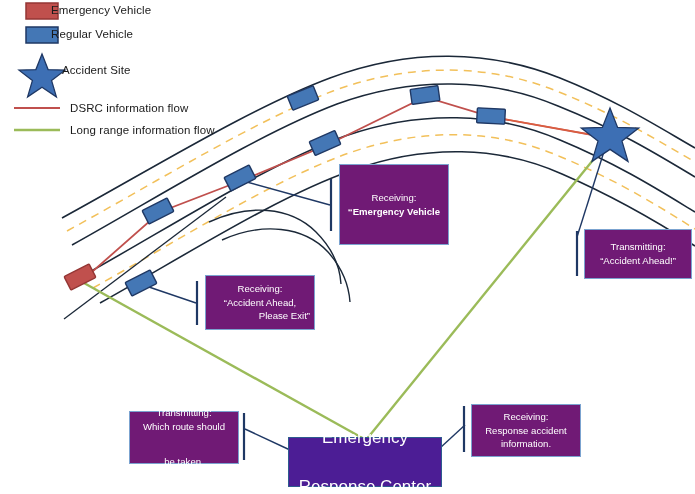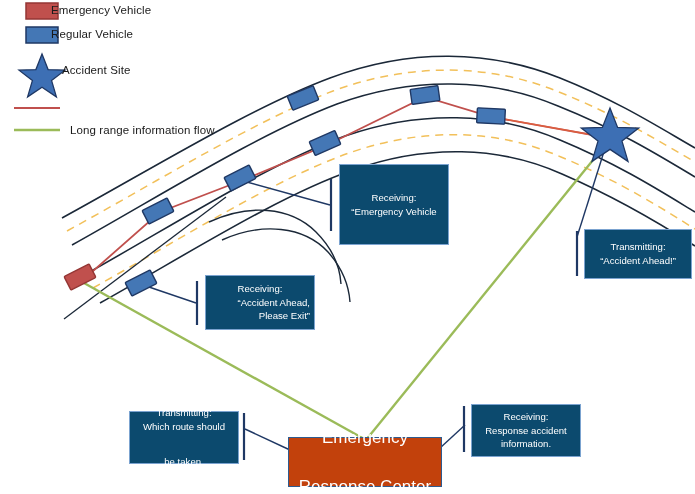--- a/index.html
+++ b/index.html
@@ -26,36 +26,36 @@
   }
   .legend-label {
     position: absolute;
     font-size: 11.5px;
     color: #1a1a1a;
     white-space: nowrap;
     letter-spacing: 0.1px;
   }
   .callout {
     position: absolute;
-    background: #0c4a6e;
+    background: #701a75;
     border: 1px solid #7BA3D0;
     color: #ffffff;
     font-size: 9.6px;
     line-height: 1.45;
     text-align: center;
     display: flex;
     align-items: center;
     justify-content: center;
     box-sizing: border-box;
     padding: 10px 4px;
   }
   .callout span { display: block; width: 100%; }
   #erc-box {
     position: absolute;
-    background: #c2410c;
+    background: #4c1d95;
     border: 1px solid #2E5B8F;
     color: #ffffff;
     font-size: 17px;
     line-height: 1.25;
     text-align: center;
     display: flex;
     align-items: center;
     justify-content: center;
     box-sizing: border-box;
   }
@@ -134,33 +134,34 @@
       <rect x="26" y="27" width="32" height="16" fill="#4477B5" stroke="#1F3864" stroke-width="1.5"></rect>
       <polygon fill="#3D6FB4" stroke="#1F3864" stroke-width="1.3" points="42,54 48.1,69.6 65,70.2 51.6,80.6 56.4,96.9 42,87.3 27.6,96.9 32.4,80.6 19,70.2 35.9,69.6"></polygon>
       <line x1="14" y1="108" x2="60" y2="108" stroke="#C0504D" stroke-width="2"></line>
       <line x1="14" y1="130" x2="60" y2="130" stroke="#9BBB59" stroke-width="2.4"></line>
     </g>
   </svg>
 
   <div class="legend-label" style="left:51px; top:4px;">Emergency Vehicle</div>
   <div class="legend-label" style="left:51px; top:28px;">Regular Vehicle</div>
   <div class="legend-label" style="left:62px; top:64px;">Accident Site</div>
+  <div class="legend-label" style="left:70px; top:102px;">DSRC information flow</div>
   <div class="legend-label" style="left:70px; top:124px;">Long range information flow</div>
 
   <div class="callout" style="left:339px; top:164px; width:110px; height:81px;">
     <span>
       <span style="display: block;">Receiving:</span>
-      <span style="display: block;">“Emergency Vehicle</span>
+      <span style="display: block; font-weight: bold;">“Emergency Vehicle</span>
     </span>
   </div>
 
   <div class="callout" style="left:205px; top:275px; width:110px; height:55px;">
     <span>
       <span style="display: block;">Receiving:</span>
-      <span style="display: block; text-align: right;">“Accident Ahead,</span>
+      <span style="display: block;">“Accident Ahead,</span>
       <span style="display: block; text-align: right;">Please Exit”</span>
     </span>
   </div>
 
   <div class="callout" style="left:584px; top:229px; width:108px; height:50px;">
     <span>
       <span style="display: block;">Transmitting:</span>
       <span style="display: block;">“Accident Ahead!”</span>
     </span>
   </div>

